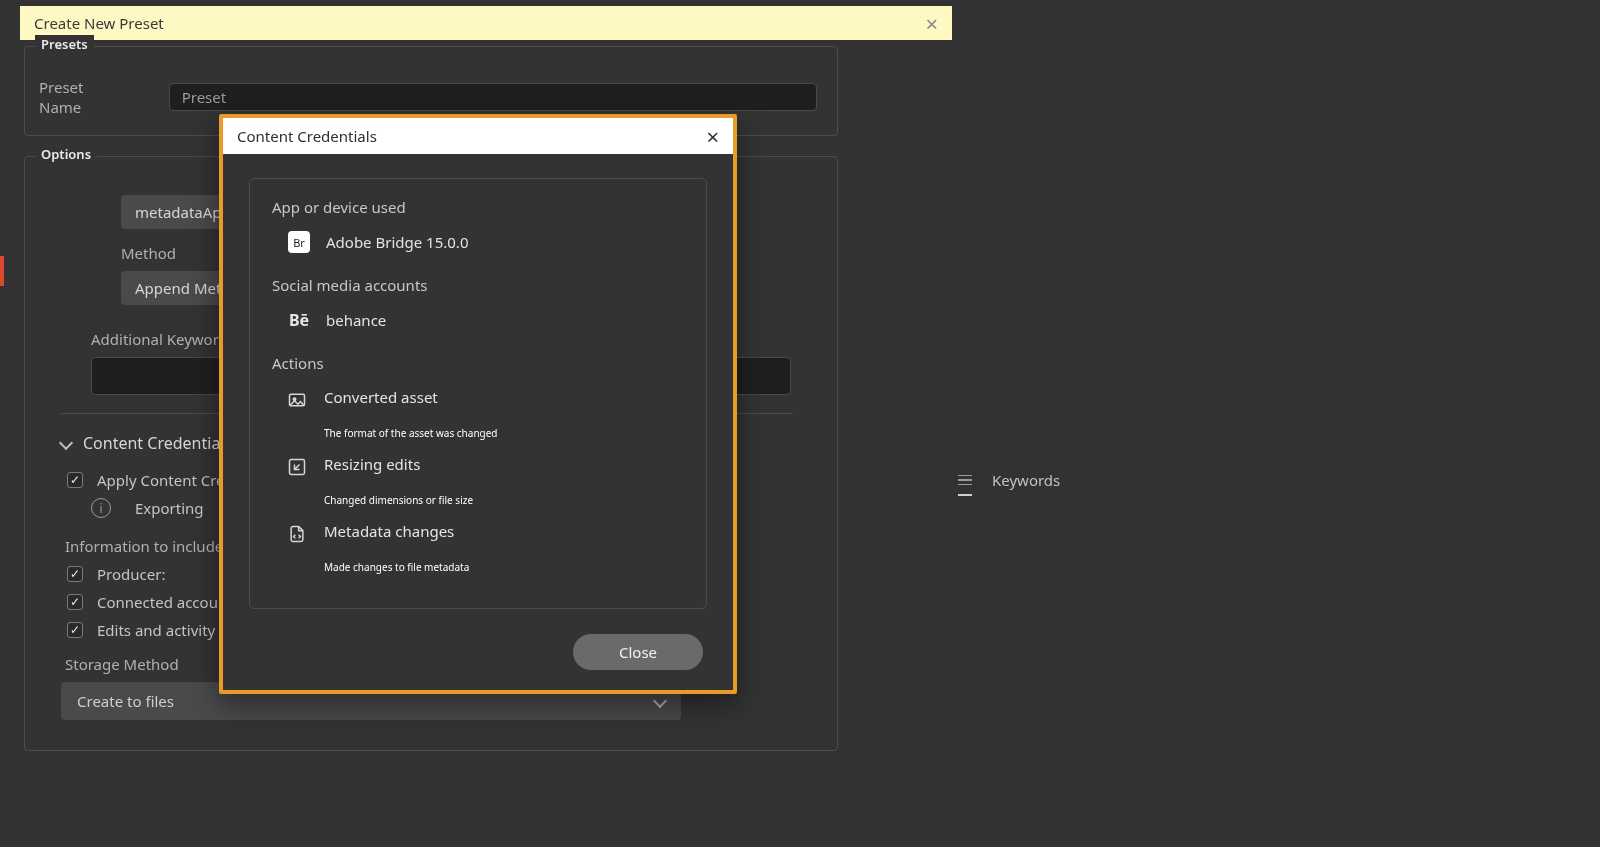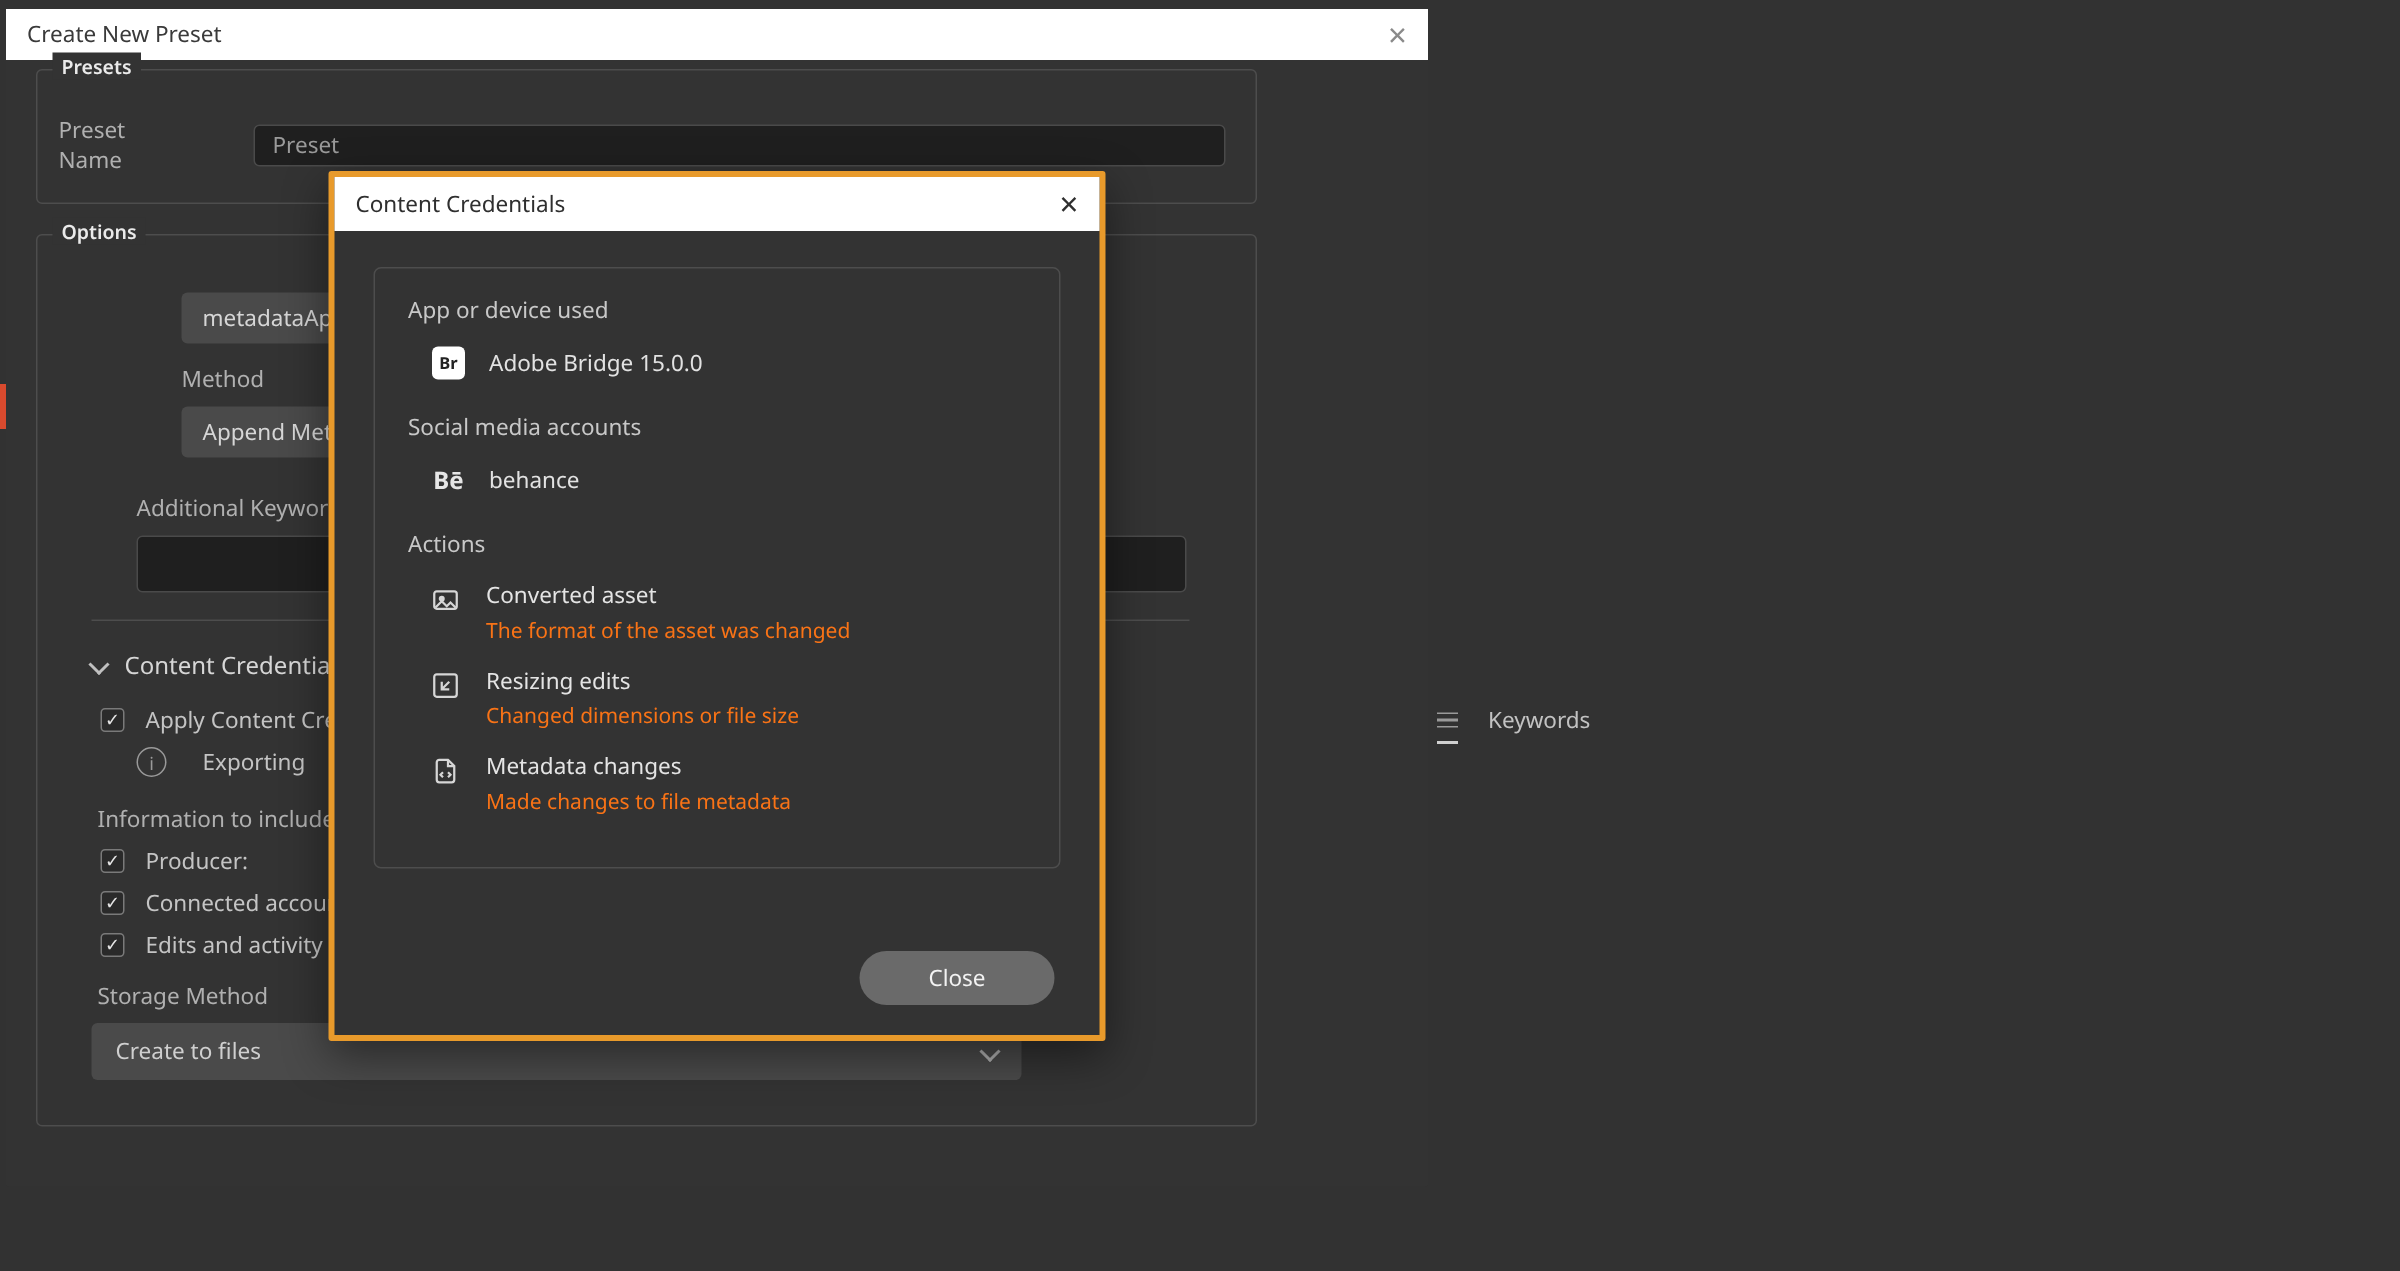--- a/index.html
+++ b/index.html
@@ -14,26 +14,27 @@
   
   .preset-dialog {
     position: absolute;
     left: 4px; top: 6px;
     width: 948px; height: 785px;
     background: #333333;
     border-radius: 2px;
   }
   .preset-dialog .titlebar {
     height: 34px;
-    background: #ffffff;
+    background: #fef9c3;
     display: flex;
     align-items: center;
     padding: 0 14px;
     color: #3a3a3a;
     font-size: 15px;
+    margin-left: 16px;
   }
   .preset-dialog .titlebar .close {
     margin-left: auto;
     font-size: 22px;
     color: #8a8a8a;
     cursor: pointer;
     line-height: 1;
   }
 
   .preset-body {
@@ -156,32 +157,32 @@
   .cc-content {
     flex:1; padding:24px 26px 10px 26px; overflow:hidden;
   }
   .panel {
     border:1px solid #4d4d4d; border-radius:5px;
     padding:18px 22px 20px 22px;
   }
   .sec-head { color:#c8c8c8; font-size:15px; margin-bottom:14px; }
   .app-row { display:flex; align-items:center; gap:16px; margin:6px 0 22px 16px; color:#e2e2e2; font-size:15px;}
   .br-badge {
-    width:22px; height:22px; background:#fff; color:#222; font-size:11px; font-weight:700;
+    width:22px; height:22px; background:#fff; color:#222; font-size:11px; font-weight:400;
     border-radius:4px; display:flex; align-items:center; justify-content:center;
   }
   .be-badge { font-size:16px; font-weight:700; color:#e6e6e6; width:22px; text-align:center;}
   .action-item { display:flex; gap:16px; margin:8px 0 14px 14px; }
   .ai-icon {
     width:22px; height:22px; display:flex; align-items:center; justify-content:center;
     color:#d6d6d6; flex-shrink:0; margin-top:2px;
   }
   .ai-icon svg { width:20px; height:20px; }
   .ai-texts .t1 { color:#e4e4e4; font-size:15px; }
-  .ai-texts .t2 { color:#f97316; font-size:14px; margin-top:4px; }
+  .ai-texts .t2 { color:#ffffff; font-size:10px; margin-top:19px; }
   .cc-footer {
     padding:8px 30px 20px 0; display:flex; justify-content:flex-end;
   }
   .close-btn {
     width:130px; height:36px; border-radius:18px; background:#6a6a6a;
     color:#f2f2f2; display:flex; align-items:center; justify-content:center;
     font-size:15px; cursor:pointer;
   }
 
   .left-accent {

